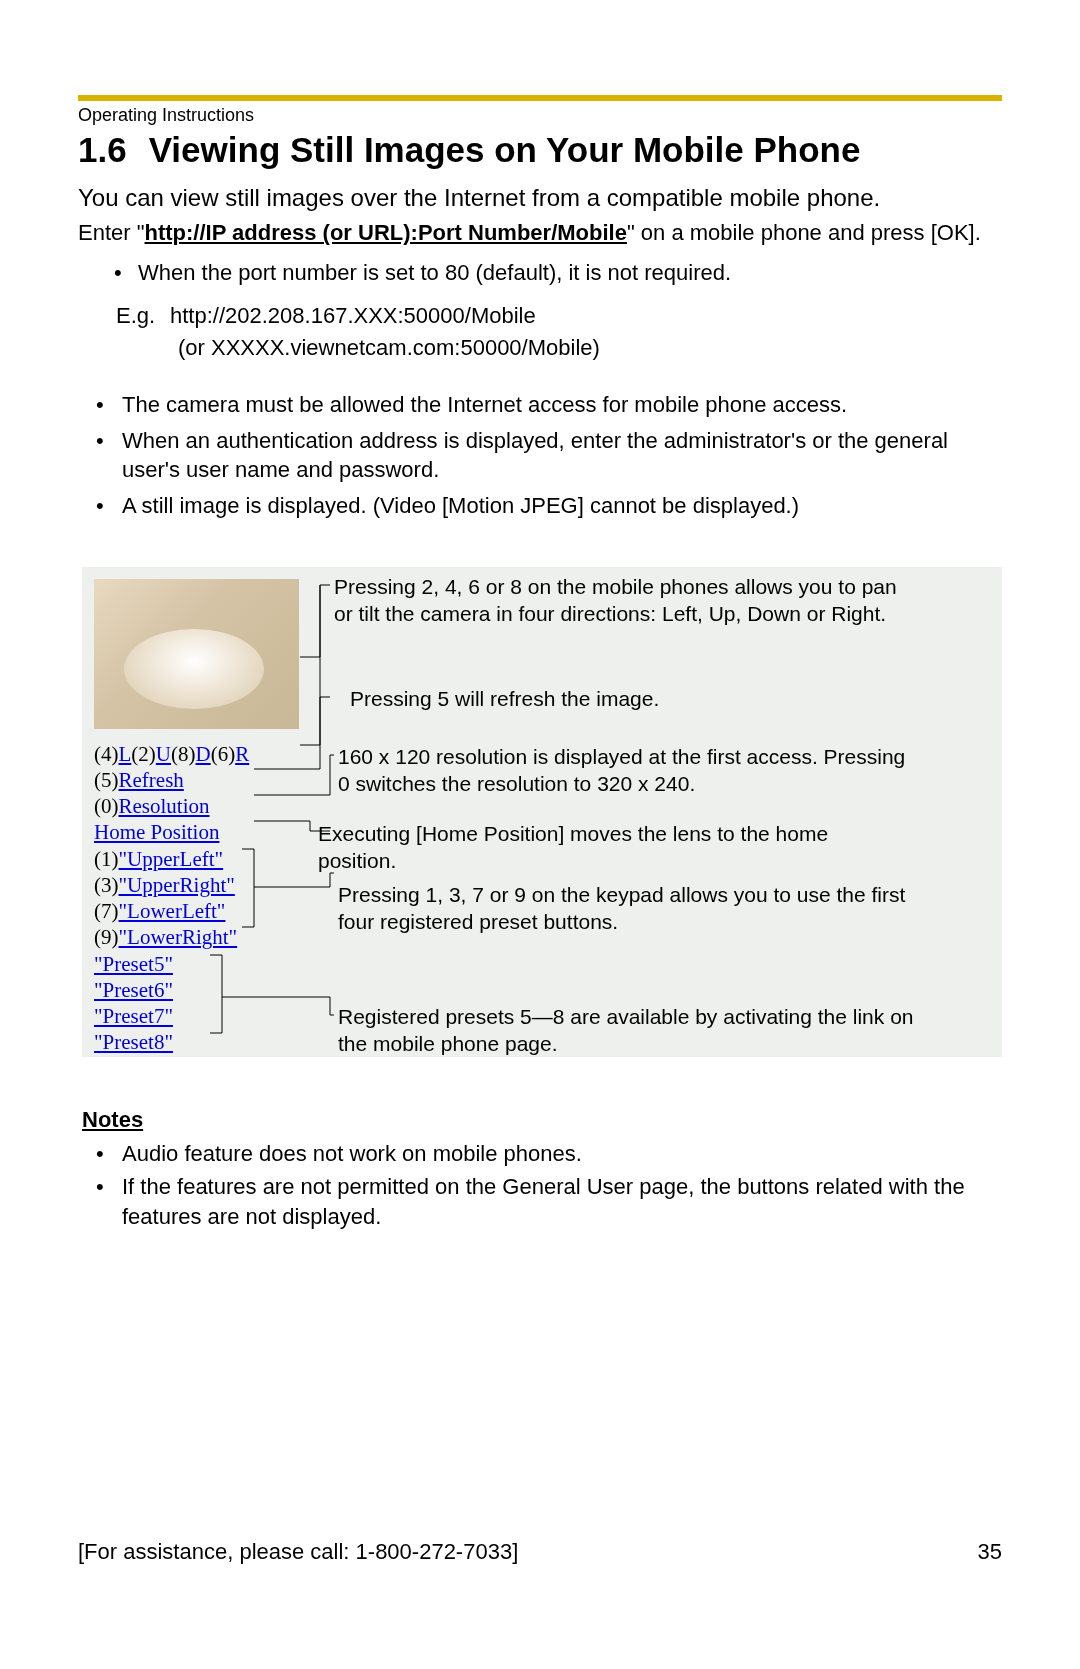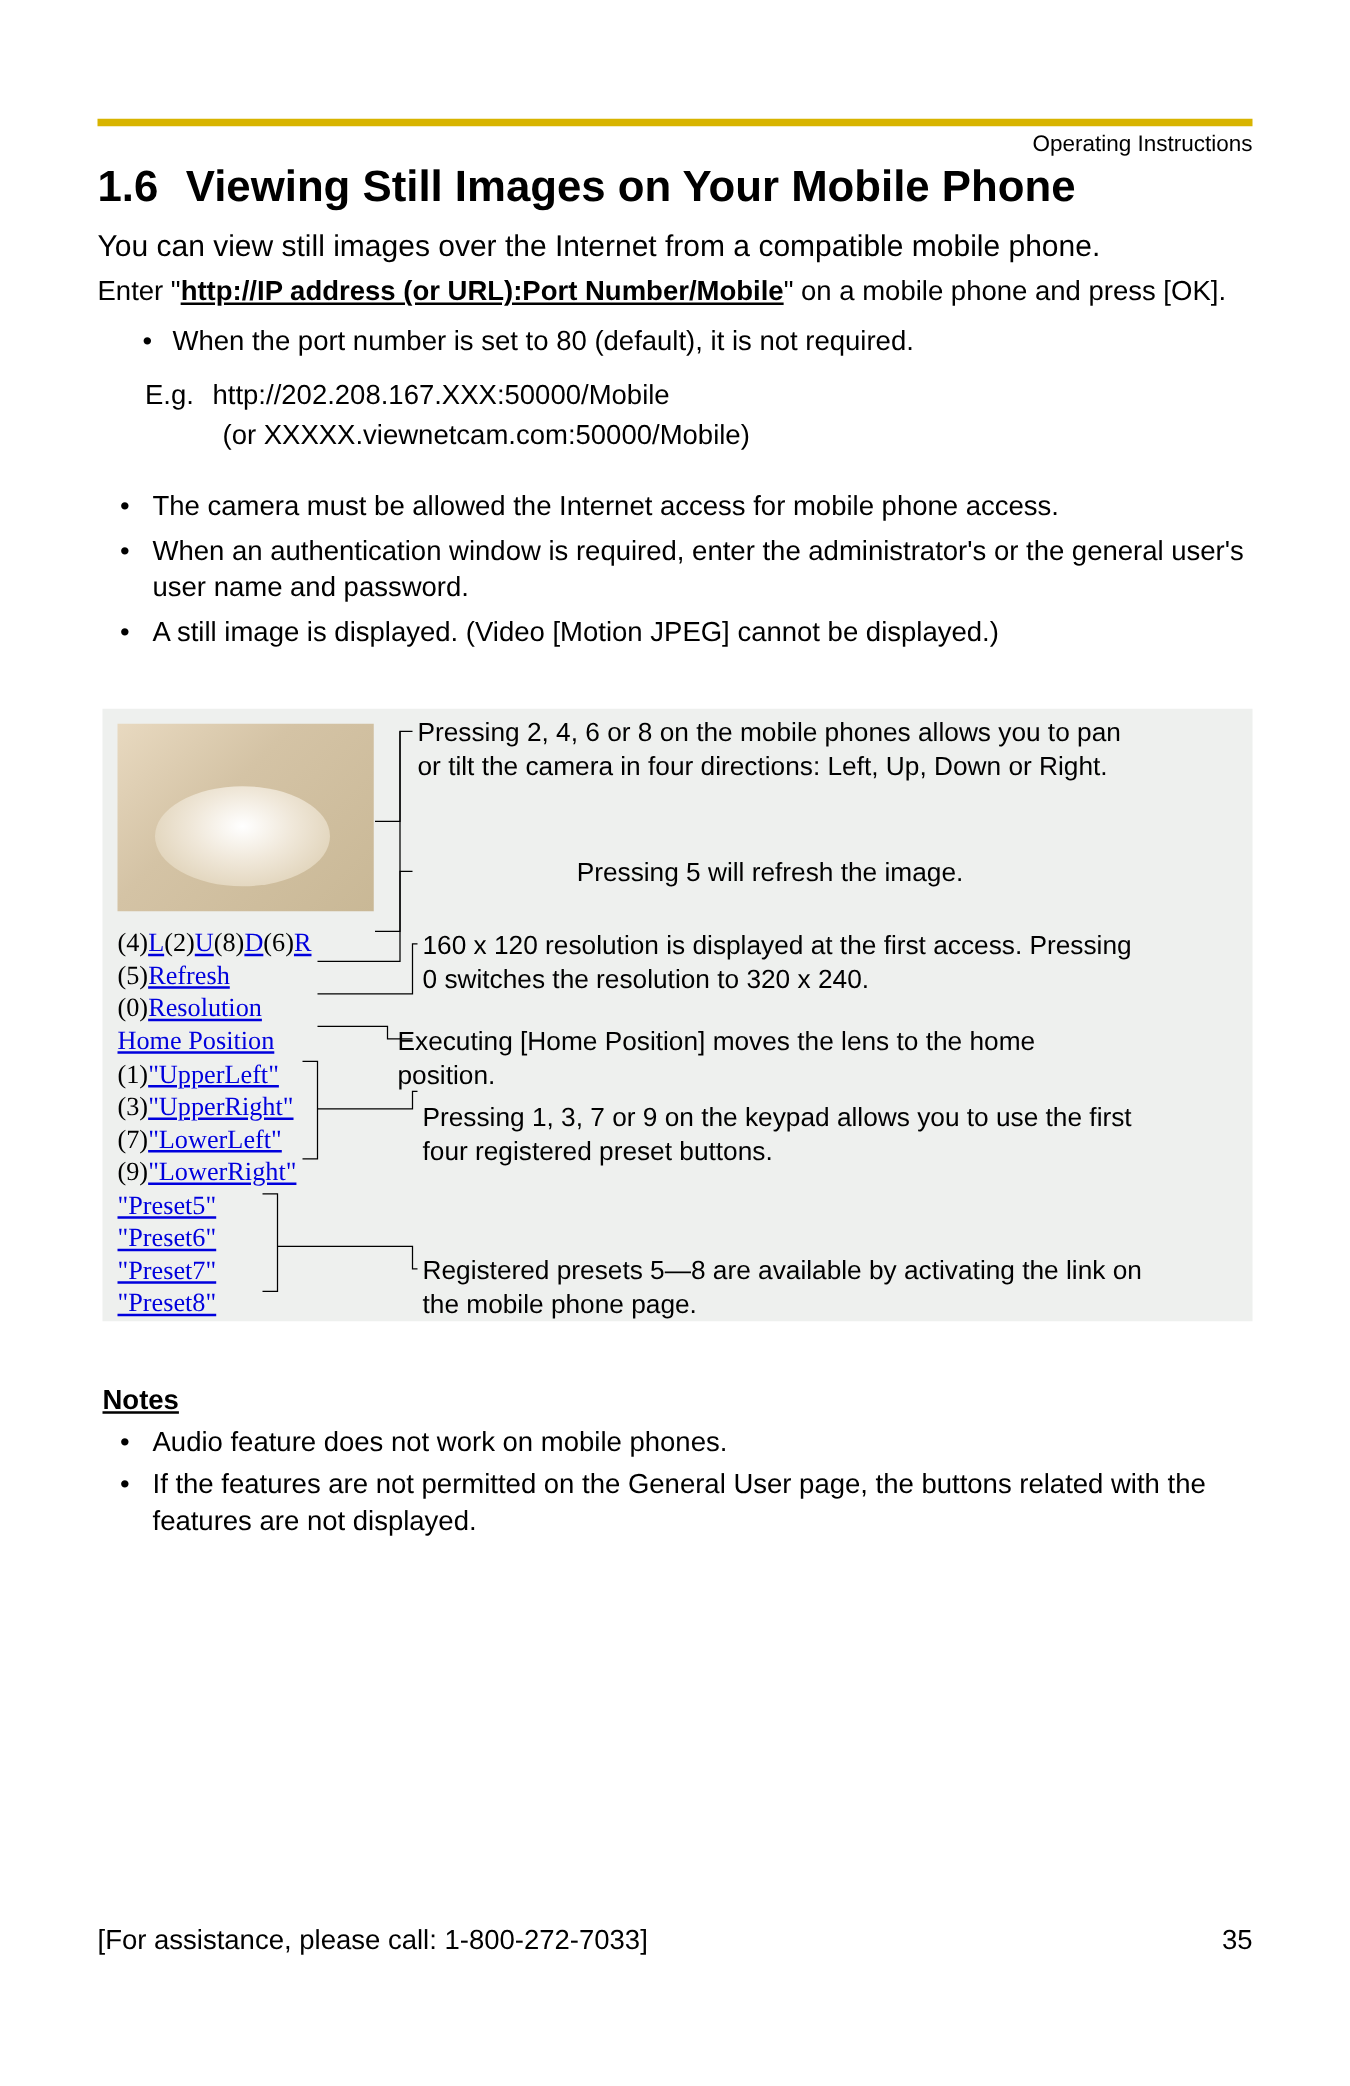--- a/index.html
+++ b/index.html
@@ -13,21 +13,20 @@
   }
   .page {
     padding: 95px 78px 0 78px;
   }
   .header-bar {
     border-top: 6px solid #d8b400;
     margin-bottom: 4px;
     padding-top: 4px;
   }
   .header-label {
-    text-align: right;
     font-size: 18px;
   }
   h1 {
     font-size: 35px;
     font-weight: bold;
     margin-bottom: 12px;
   }
   .section-num { display: inline-block; margin-right: 22px; }
   .intro {
     font-size: 24px;
@@ -187,21 +186,21 @@
 
   <div class="sub-bullet">When the port number is set to 80 (default), it is not required.</div>
 
   <div class="example-block">
     <span class="eg-label">E.g.</span><span>http://202.208.167.XXX:50000/Mobile</span><br>
     <div class="eg-line2">(or XXXXX.viewnetcam.com:50000/Mobile)</div>
   </div>
 
   <ul class="main-bullets">
     <li>The camera must be allowed the Internet access for mobile phone access.</li>
-    <li>When an authentication window is required, enter the administrator's or the general user's user name and password.</li>
+    <li>When an authentication address is displayed, enter the administrator's or the general user's user name and password.</li>
     <li>A still image is displayed. (Video [Motion JPEG] cannot be displayed.)</li>
   </ul>
 
   <div class="diagram">
 
     <svg class="connectors" viewBox="0 0 920 490" preserveAspectRatio="none">
       <g stroke="#000" stroke-width="1" fill="none">
 
         <path d="M 218 90 L 238 90 L 238 18 L 248 18"></path>
 
@@ -235,21 +234,21 @@
         <div><span>(7)</span><span class="link">"LowerLeft"</span></div>
         <div><span>(9)</span><span class="link">"LowerRight"</span></div>
         <div><span class="link">"Preset5"</span></div>
         <div><span class="link">"Preset6"</span></div>
         <div><span class="link">"Preset7"</span></div>
         <div><span class="link">"Preset8"</span></div>
       </div>
     </div>
 
     <div class="callout" style="left:252px; top:6px; width:580px;">Pressing 2, 4, 6 or 8 on the mobile phones allows you to pan or tilt the camera in four directions: Left, Up, Down or Right.</div>
-    <div class="callout" style="left:244px; top:118px; width:580px;text-align:center;">Pressing 5 will refresh the image.</div>
+    <div class="callout" style="left:268px; top:118px; width:580px;">Pressing 5 will refresh the image.</div>
     <div class="callout" style="left:256px; top:176px; width:580px;">160 x 120 resolution is displayed at the first access. Pressing 0 switches the resolution to 320 x 240.</div>
     <div class="callout" style="left:236px; top:253px; width:580px;">Executing [Home Position] moves the lens to the home position.</div>
     <div class="callout" style="left:256px; top:314px; width:580px;">Pressing 1, 3, 7 or 9 on the keypad allows you to use the first four registered preset buttons.</div>
     <div class="callout" style="left:256px; top:436px; width:580px;">Registered presets 5—8 are available by activating the link on the mobile phone page.</div>
   </div>
 
   <div class="notes-heading">Notes</div>
   <ul class="notes-bullets">
     <li>Audio feature does not work on mobile phones.</li>
     <li>If the features are not permitted on the General User page, the buttons related with the features are not displayed.</li>

